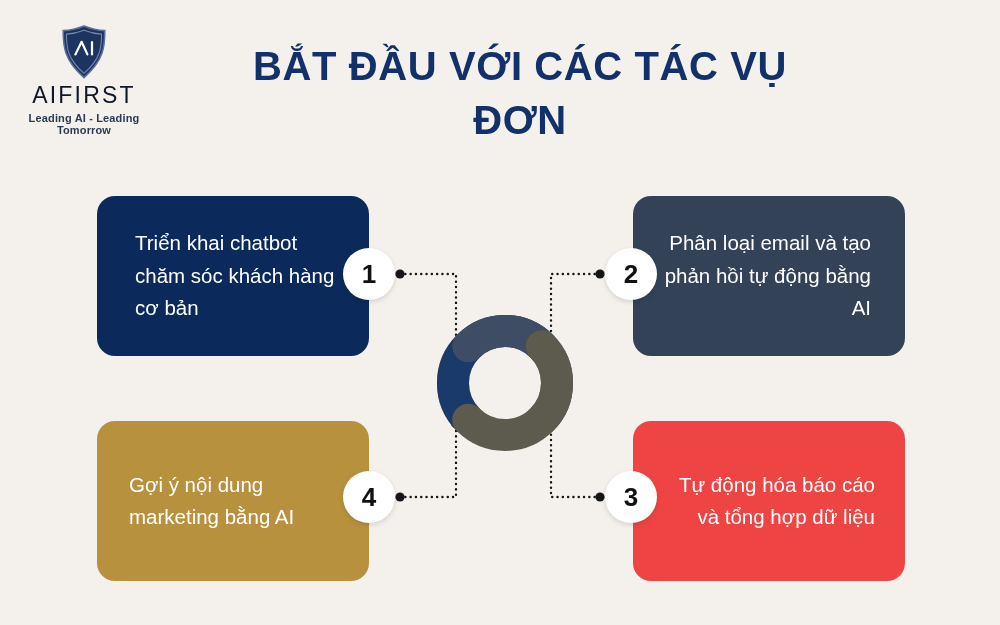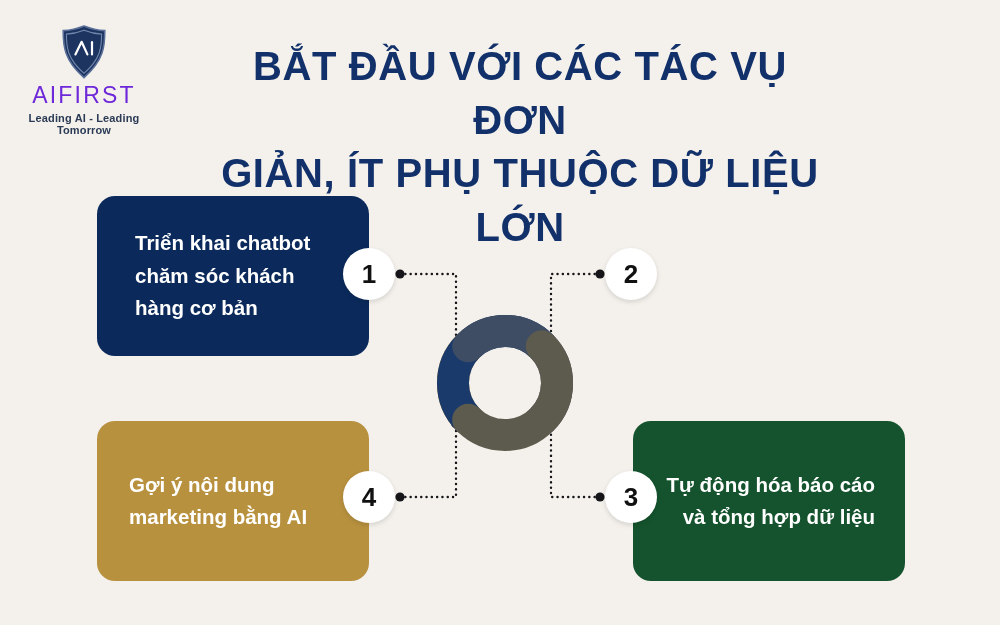--- a/index.html
+++ b/index.html
@@ -68,21 +68,21 @@
   
   .card {
     position: absolute;
     border-radius: 18px;
     box-sizing: border-box;
     display: flex;
     align-items: center;
     color: #ffffff;
     font-size: 20.5px;
     line-height: 1.58;
-    font-weight: 700;
+    font-weight: 400;
   }
   .card-text { display: block; width: 100%; }
 
   #card-1 {
     left: 97px; top: 196px; width: 272px; height: 160px;
     background: #0b2a5b;
     padding: 0 24px 0 38px;
     text-align: left;
   }
   #card-2 {
@@ -152,36 +152,38 @@
 
 <div class="canvas" style="background: rgb(244, 241, 236);">
 
   <div class="brand">
     <svg class="brand-shield" viewBox="0 0 50 56">
       <path d="M25 2 C17 5.2 10 6.4 4.2 6.6 C4.2 22 5 36 25 53.6 C45 36 45.8 22 45.8 6.6 C40 6.4 33 5.2 25 2 Z" fill="#1d3461" stroke="#5b7099" stroke-width="1.6"></path>
       <path d="M25 6.2 C18.2 8.9 12.2 9.9 7.4 10.1 C7.4 22.8 8.1 34.6 25 49.3 C41.9 34.6 42.6 22.8 42.6 10.1 C37.8 9.9 31.8 8.9 25 6.2 Z" fill="none" stroke="#8fa4c4" stroke-width="1.1" opacity="0.75"></path>
       <path d="M16.4 30.4 L22.6 17.8 L28.4 30.4" fill="none" stroke="#ffffff" stroke-width="2.2" stroke-linecap="round" stroke-linejoin="round"></path>
       <path d="M33 18.2 L33 30.4" fill="none" stroke="#ffffff" stroke-width="2.2" stroke-linecap="round"></path>
     </svg>
-    <div class="brand-name" style="color: #6d28d9;">AIFIRST</div>
+    <div class="brand-name" style="color: #0f172a;">AIFIRST</div>
     <div class="brand-tagline">Leading AI - Leading Tomorrow</div>
   </div>
 
   <div class="title" style="color: rgb(18, 49, 107);">
     <span class="line">BẮT ĐẦU VỚI CÁC TÁC VỤ ĐƠN</span>
-    <span class="line">GIẢN, ÍT PHỤ THUỘC DỮ LIỆU LỚN</span>
   </div>
 
   <div class="card" id="card-1" style="background: rgb(11, 42, 91);">
     <span class="card-text">Triển khai chatbot chăm sóc khách hàng cơ bản</span>
   </div>
+  <div class="card" id="card-2" style="background: rgb(52, 66, 88);">
+    <span class="card-text">Phân loại email và tạo phản hồi tự động bằng AI</span>
+  </div>
   <div class="card" id="card-4" style="background: rgb(184, 145, 63); padding-left: 32px;">
     <span class="card-text">Gợi ý nội dung marketing bằng AI</span>
   </div>
-  <div class="card" id="card-3" style="background: #14532d;">
+  <div class="card" id="card-3" style="background: #ef4444;">
     <span class="card-text">Tự động hóa báo cáo và tổng hợp dữ liệu</span>
   </div>
 
   <svg class="overlay" viewBox="0 0 1000 625">
 
     <path class="connector" d="M 400 274 L 456 274 L 456 345"></path>
     <circle class="endpoint" cx="400" cy="274" r="4.6"></circle>
     <circle class="endpoint" cx="456" cy="345" r="5.2"></circle>
 
     <path class="connector" d="M 600 274 L 551 274 L 551 345"></path>

